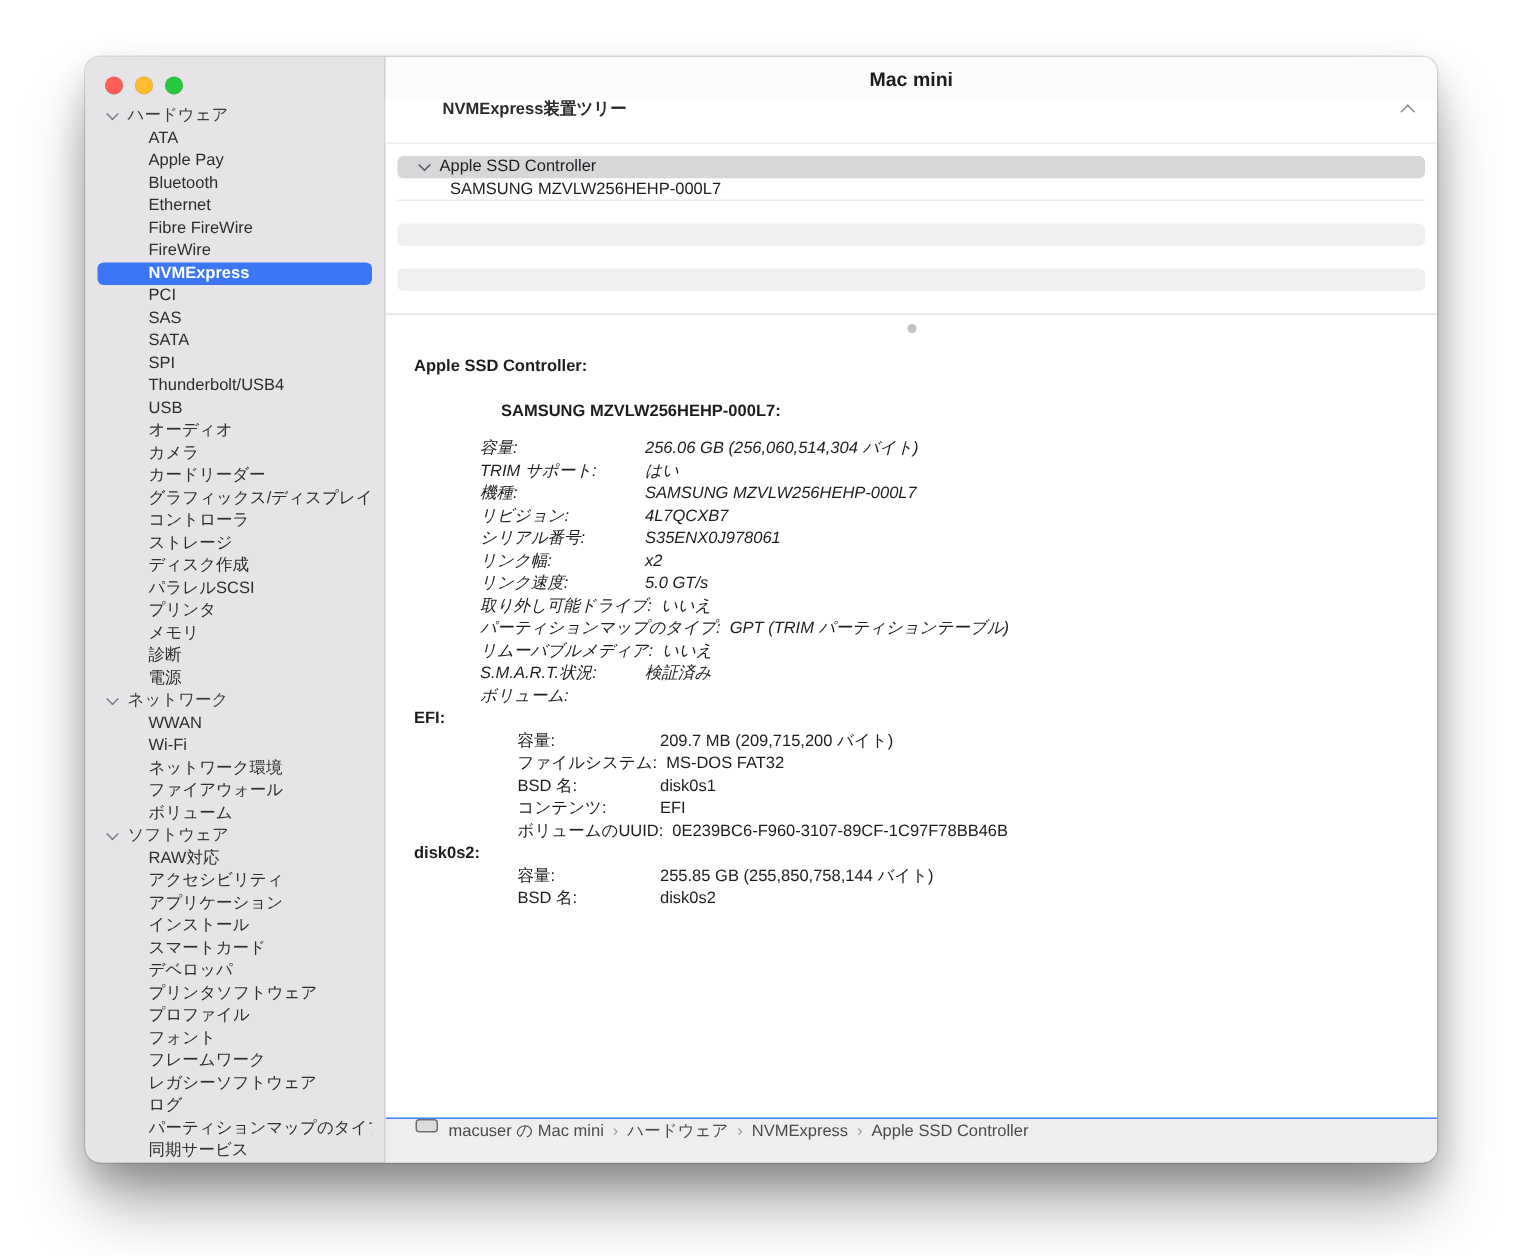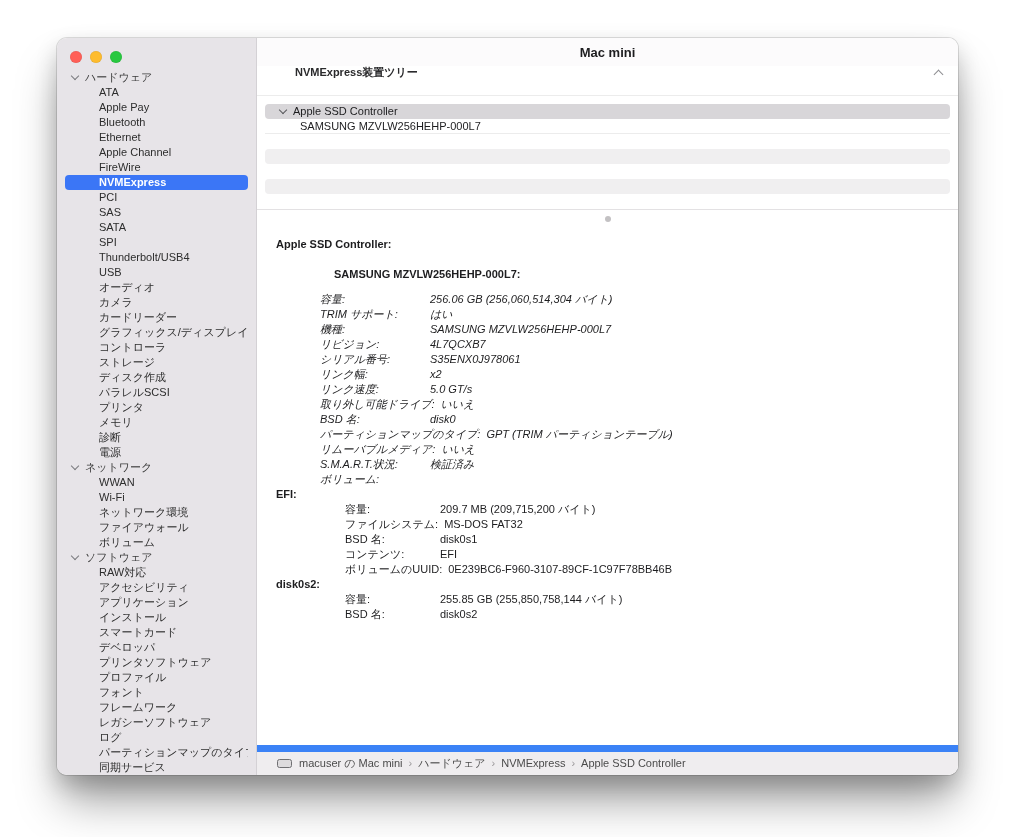--- a/index.html
+++ b/index.html
@@ -40,21 +40,21 @@
   .d-title { font-weight:bold; margin-bottom:15px; line-height:15px; }
   .d-sub { font-weight:bold; margin-left:58px; margin-bottom:10px; line-height:15px; }
   .prop { line-height:15px; white-space:nowrap; }
   .prop.lvl1 { margin-left:44px;font-style:italic; }
   .prop.lvl2 { margin-left:69px; }
   .plabel { display:inline-block; vertical-align:top; padding-right:6px; }
   .lvl1 > .plabel { min-width:110px; }
   .lvl2 > .plabel { min-width:95px; }
   .vol-name { font-weight:bold; line-height:15px; }
   
-  .pathbar { height:30px; min-height:30px; background:#efedef; border-top:7px solid #3b82f6; display:flex; align-items:center; padding-left:20px; font-size:11px; color:#4b4b4b; }
+  .pathbar { height:30px; min-height:30px; background:#efedef; border-top:1px solid #3b82f6; display:flex; align-items:flex-start; padding-left:20px; font-size:11px; color:#4b4b4b; }
   .mac-icon { width:15px; height:9px; border:1.3px solid #6f6f72; border-radius:2.5px; background:#dddbdd; display:inline-block; margin-right:7px; }
   .psep { color:#9a989a; margin:0 6px; }
   .pseg { white-space:nowrap; }
 </style>
 </head>
 <body>
 
 <div class="page">
   <div class="window">
 
@@ -66,21 +66,21 @@
       </div>
       <nav class="side-list" id="sidebar-list">
           <div class="side-group">
             <span class="disc"></span>
             <span class="glabel">ハードウェア</span>
           </div>
           <div class="side-item">ATA</div>
           <div class="side-item">Apple Pay</div>
           <div class="side-item">Bluetooth</div>
           <div class="side-item">Ethernet</div>
-          <div class="side-item">Apple Channel</div>
+          <div class="side-item">Fibre FireWire</div>
           <div class="side-item">FireWire</div>
           <div class="side-item selected" style="background: rgb(59, 118, 246);">NVMExpress</div>
           <div class="side-item">PCI</div>
           <div class="side-item">SAS</div>
           <div class="side-item">SATA</div>
           <div class="side-item">SPI</div>
           <div class="side-item">Thunderbolt/USB4</div>
           <div class="side-item">USB</div>
           <div class="side-item">オーディオ</div>
           <div class="side-item">カメラ</div>
@@ -158,21 +158,20 @@
         <div class="d-sub">SAMSUNG MZVLW256HEHP-000L7:</div>
         <div id="props">
             <div class="prop lvl1"><span class="plabel">容量:</span><span class="pvalue">256.06 GB (256,060,514,304 バイト)</span></div>
             <div class="prop lvl1"><span class="plabel">TRIM サポート:</span><span class="pvalue">はい</span></div>
             <div class="prop lvl1"><span class="plabel">機種:</span><span class="pvalue">SAMSUNG MZVLW256HEHP-000L7</span></div>
             <div class="prop lvl1"><span class="plabel">リビジョン:</span><span class="pvalue">4L7QCXB7</span></div>
             <div class="prop lvl1"><span class="plabel">シリアル番号:</span><span class="pvalue">S35ENX0J978061</span></div>
             <div class="prop lvl1"><span class="plabel">リンク幅:</span><span class="pvalue">x2</span></div>
             <div class="prop lvl1"><span class="plabel">リンク速度:</span><span class="pvalue">5.0 GT/s</span></div>
             <div class="prop lvl1"><span class="plabel">取り外し可能ドライブ:</span><span class="pvalue">いいえ</span></div>
-            <div class="prop lvl1"><span class="plabel">BSD 名:</span><span class="pvalue">disk0</span></div>
             <div class="prop lvl1"><span class="plabel">パーティションマップのタイプ:</span><span class="pvalue">GPT (TRIM パーティションテーブル)</span></div>
             <div class="prop lvl1"><span class="plabel">リムーバブルメディア:</span><span class="pvalue">いいえ</span></div>
             <div class="prop lvl1"><span class="plabel">S.M.A.R.T.状況:</span><span class="pvalue">検証済み</span></div>
             <div class="prop lvl1"><span class="plabel">ボリューム:</span><span class="pvalue"></span></div>
           </div>
         <div id="volumes">
             <div class="vol-name">EFI:</div>
             <div class="prop lvl2"><span class="plabel">容量:</span><span class="pvalue">209.7 MB (209,715,200 バイト)</span></div>
             <div class="prop lvl2"><span class="plabel">ファイルシステム:</span><span class="pvalue">MS-DOS FAT32</span></div>
             <div class="prop lvl2"><span class="plabel">BSD 名:</span><span class="pvalue">disk0s1</span></div>

